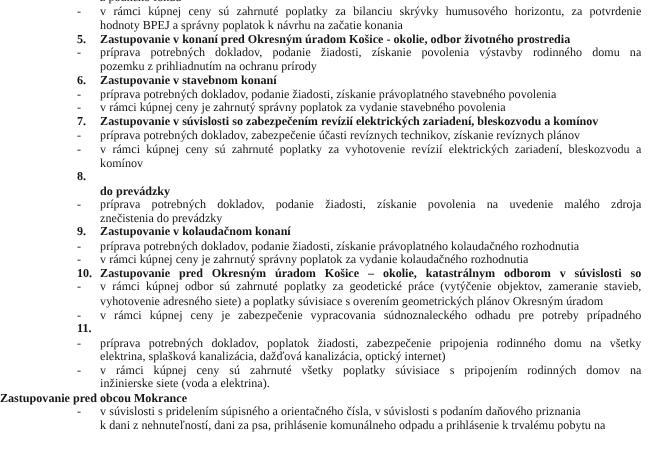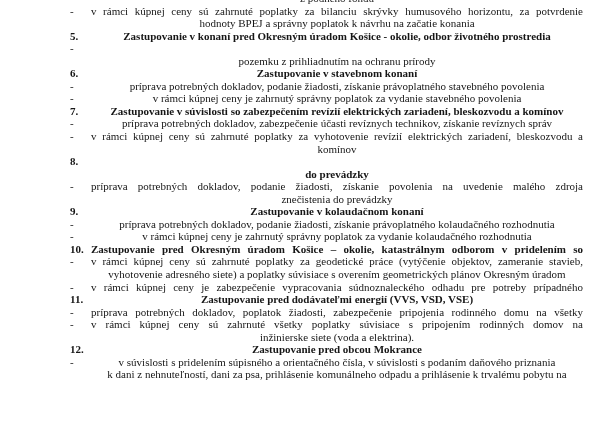--- a/index.html
+++ b/index.html
@@ -30,21 +30,20 @@
     flex: none;
     width: 91px;
     padding-left: 70px;
     box-sizing: border-box;
     white-space: nowrap;
   }
   .text {
     flex: none;
     width: 492px;
     white-space: nowrap;
-    text-align: center;
   }
   .just {
     text-align: justify;
     text-align-last: justify;
     font-family: Liberation Serif, serif;
   }
   .bold { font-weight: 700; }
 </style>
 </head>
 <body style="background: rgb(255, 255, 255);">
@@ -61,20 +60,21 @@
     <div class="line">
       <span class="gutter"></span>
       <span class="text">hodnoty BPEJ a správny poplatok k návrhu na začatie konania</span>
     </div>
     <div class="line">
       <span class="gutter bold">5.</span>
       <span class="text bold">Zastupovanie v konaní pred Okresným úradom Košice - okolie, odbor životného prostredia</span>
     </div>
     <div class="line">
       <span class="gutter">-</span>
+      <span class="text just">príprava potrebných dokladov, podanie žiadosti, získanie povolenia výstavby rodinného domu na</span>
     </div>
     <div class="line">
       <span class="gutter"></span>
       <span class="text">pozemku z prihliadnutím na ochranu prírody</span>
     </div>
     <div class="line">
       <span class="gutter bold">6.</span>
       <span class="text bold">Zastupovanie v stavebnom konaní</span>
     </div>
     <div class="line">
@@ -84,21 +84,21 @@
     <div class="line">
       <span class="gutter">-</span>
       <span class="text">v rámci kúpnej ceny je zahrnutý správny poplatok za vydanie stavebného povolenia</span>
     </div>
     <div class="line">
       <span class="gutter bold">7.</span>
       <span class="text bold">Zastupovanie v súvislosti so zabezpečením revízií elektrických zariadení, bleskozvodu a komínov</span>
     </div>
     <div class="line">
       <span class="gutter">-</span>
-      <span class="text">príprava potrebných dokladov, zabezpečenie účasti revíznych technikov, získanie revíznych správ</span>
+      <span class="text">príprava potrebných dokladov, zabezpečenie účasti revíznych technikov, získanie revíznych plánov</span>
     </div>
     <div class="line">
       <span class="gutter">-</span>
       <span class="text just">v rámci kúpnej ceny sú zahrnuté poplatky za vyhotovenie revízií elektrických zariadení, bleskozvodu a</span>
     </div>
     <div class="line">
       <span class="gutter"></span>
       <span class="text">komínov</span>
     </div>
     <div class="line">
@@ -123,52 +123,54 @@
     <div class="line">
       <span class="gutter">-</span>
       <span class="text">príprava potrebných dokladov, podanie žiadosti, získanie právoplatného kolaudačného rozhodnutia</span>
     </div>
     <div class="line">
       <span class="gutter">-</span>
       <span class="text">v rámci kúpnej ceny je zahrnutý správny poplatok za vydanie kolaudačného rozhodnutia</span>
     </div>
     <div class="line">
       <span class="gutter bold">10.</span>
-      <span class="text bold just">Zastupovanie pred Okresným úradom Košice – okolie, katastrálnym odborom v pridelením so</span>
+      <span class="text bold just">Zastupovanie pred Okresným úradom Košice – okolie, katastrálnym odborom v súvislosti so</span>
     </div>
     <div class="line">
       <span class="gutter">-</span>
-      <span class="text just">v rámci kúpnej ceny sú zahrnuté poplatky za geodetické práce (vytýčenie objektov, zameranie stavieb,</span>
+      <span class="text just">v rámci kúpnej odbor sú zahrnuté poplatky za geodetické práce (vytýčenie objektov, zameranie stavieb,</span>
     </div>
     <div class="line">
       <span class="gutter"></span>
       <span class="text">vyhotovenie adresného siete) a poplatky súvisiace s overením geometrických plánov Okresným úradom</span>
     </div>
     <div class="line">
       <span class="gutter">-</span>
       <span class="text just">v rámci kúpnej ceny je zabezpečenie vypracovania súdnoznaleckého odhadu pre potreby prípadného</span>
     </div>
     <div class="line">
       <span class="gutter bold">11.</span>
-      <span class="text bold">Zastupovanie pred dodávateľmi energií (VVS, VSD, VSE)</span>
     </div>
     <div class="line">
       <span class="gutter">-</span>
       <span class="text just">príprava potrebných dokladov, poplatok žiadosti, zabezpečenie pripojenia rodinného domu na všetky</span>
+    </div>
+    <div class="line">
+      <span class="gutter"></span>
+      <span class="text">elektrina, splašková kanalizácia, dažďová kanalizácia, optický internet)</span>
     </div>
     <div class="line">
       <span class="gutter">-</span>
       <span class="text just">v rámci kúpnej ceny sú zahrnuté všetky poplatky súvisiace s pripojením rodinných domov na</span>
     </div>
     <div class="line">
       <span class="gutter"></span>
       <span class="text">inžinierske siete (voda a elektrina).</span>
     </div>
     <div class="line">
-      <span class="gutter bold">12.</span>
       <span class="text bold">Zastupovanie pred obcou Mokrance</span>
     </div>
     <div class="line">
       <span class="gutter">-</span>
       <span class="text">v súvislosti s pridelením súpisného a orientačného čísla, v súvislosti s podaním daňového priznania</span>
     </div>
     <div class="line">
       <span class="gutter"></span>
       <span class="text">k dani z nehnuteľností, dani za psa, prihlásenie komunálneho odpadu a prihlásenie k trvalému pobytu na</span>
     </div>

